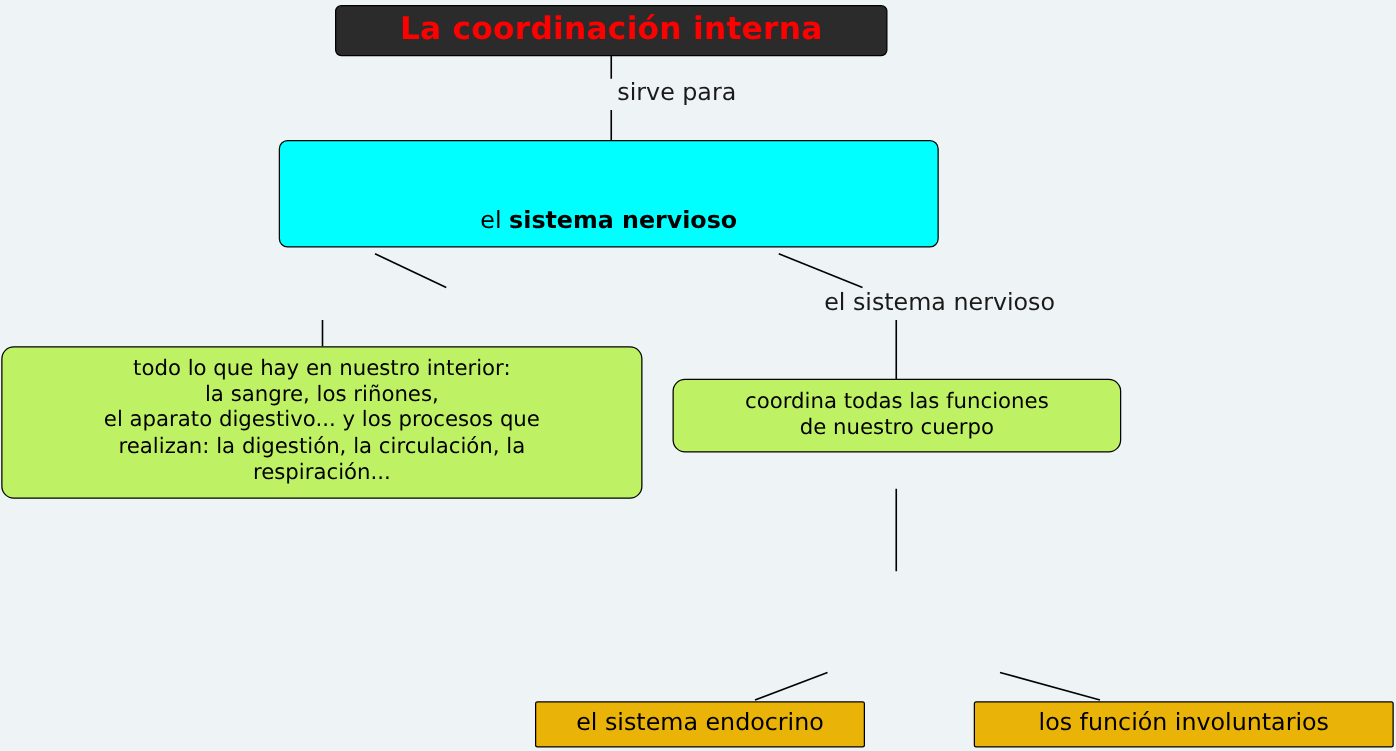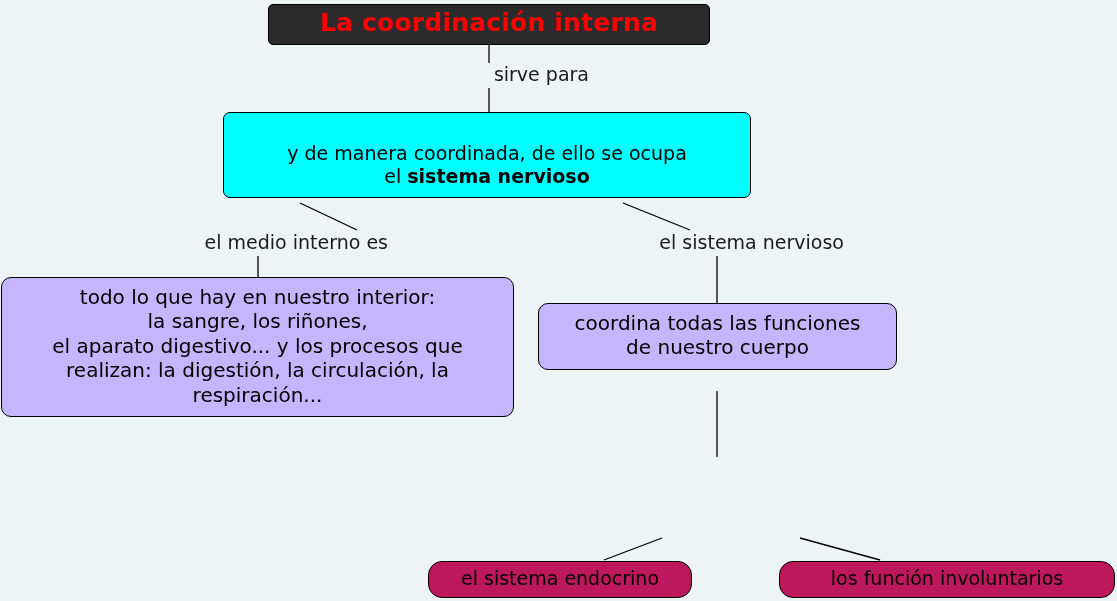--- a/index.html
+++ b/index.html
@@ -44,32 +44,32 @@
   }
   .cyan-node {
     background: #00ffff;
     color: #000000;
     font-size: 19px;
     border-radius: 7px;
     border: 1px solid #000000;
     padding: 6px 10px 8px 10px;
   }
   .yellow-node {
-    background: #c4b5fd;
+    background: #bef264;
     color: #000000;
-    font-size: 20px;
+    font-size: 17px;
     border-radius: 10px;
     border: 1px solid #000000;
     padding: 7px 10px 9px 10px;
   }
   .green-node {
-    background: #be185d;
+    background: #eab308;
     color: #000000;
     font-size: 19px;
-    border-radius: 14px;
+    border-radius: 2px;
     border: 1px solid #000000;
     padding: 5px 12px 7px 12px;
   }
   .link-label {
     position: absolute;
     color: #1a1a1a;
     font-size: 19px;
     text-align: right;
     line-height: 1.25;
     white-space: pre-line;
@@ -103,25 +103,24 @@
 
     <line x1="800" y1="538" x2="880" y2="560" stroke="#000000" stroke-width="1.3"></line>
   </svg>
 
   <div class="node title-node" style="left:268px; top:4px; width:442px;">La coordinación interna</div>
 
   <div class="link-label" style="left:389px; top:63px; width:200px;">sirve para</div>
 
   <div class="node cyan-node" style="left:223px; top:112px; width:528px;">
     <br>
-    <span>y de manera coordinada, de ello se ocupa</span><br>
+    <br>
     <span><span>el </span><b>sistema nervioso</b></span>
   </div>
 
-  <div class="link-label" style="left:128px; top:231px; width:260px;">el medio interno es</div>
 
   <div class="link-label" style="left:590px; top:231px; width:254px;">el sistema nervioso</div>
 
   <div class="node yellow-node" style="left:1px; top:277px; width:513px; white-space: pre-line;">todo lo que hay en nuestro interior:
 la sangre, los riñones,
 el aparato digestivo... y los procesos que
 realizan: la digestión, la circulación, la
 respiración...</div>
 
   <div class="node yellow-node" style="left:538px; top:303px; width:359px; white-space: pre-line;">coordina todas las funciones

